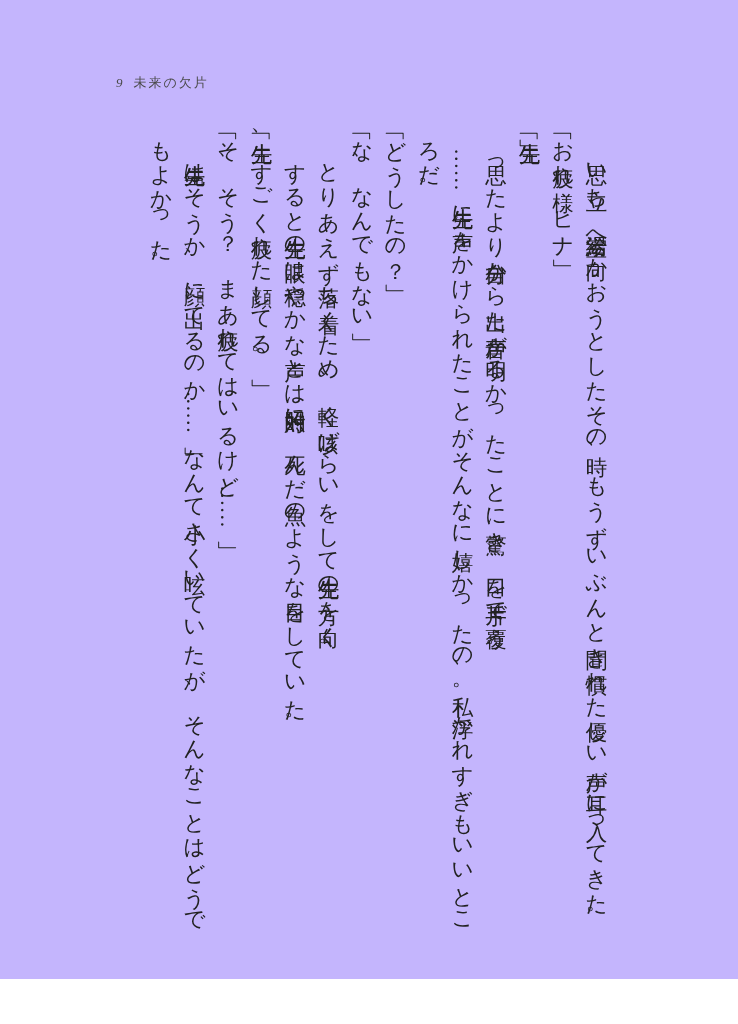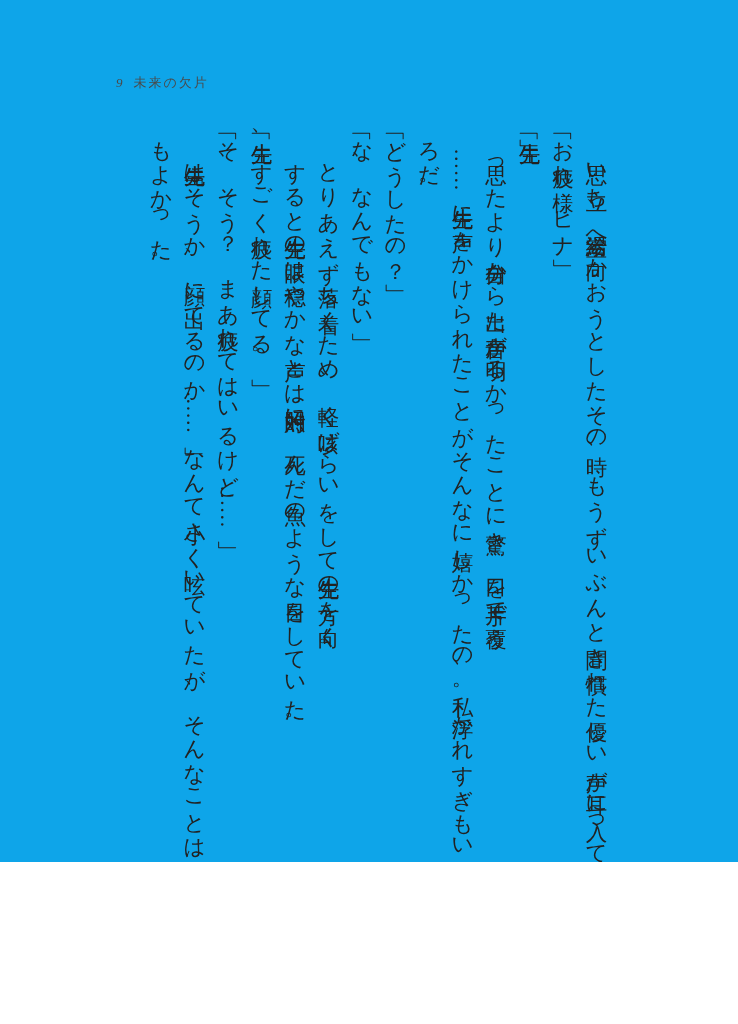--- a/index.html
+++ b/index.html
@@ -3,22 +3,22 @@
 <meta charset="utf-8">
 <style>
   html, body {
     margin: 0;
     padding: 0;
     background: #ffffff;
   }
   .page {
     position: relative;
     width: 738px;
-    height: 862px;
-    background: #0ea5e9;
+    height: 979px;
+    background: #c4b5fd;
     overflow: hidden;
     font-family: "Liberation Serif", "DejaVu Serif", serif;
   }
   .running-header {
     position: absolute;
     left: 116px;
     top: 74px;
     font-size: 13px;
     color: #4a4a4a;
     letter-spacing: 2px;

